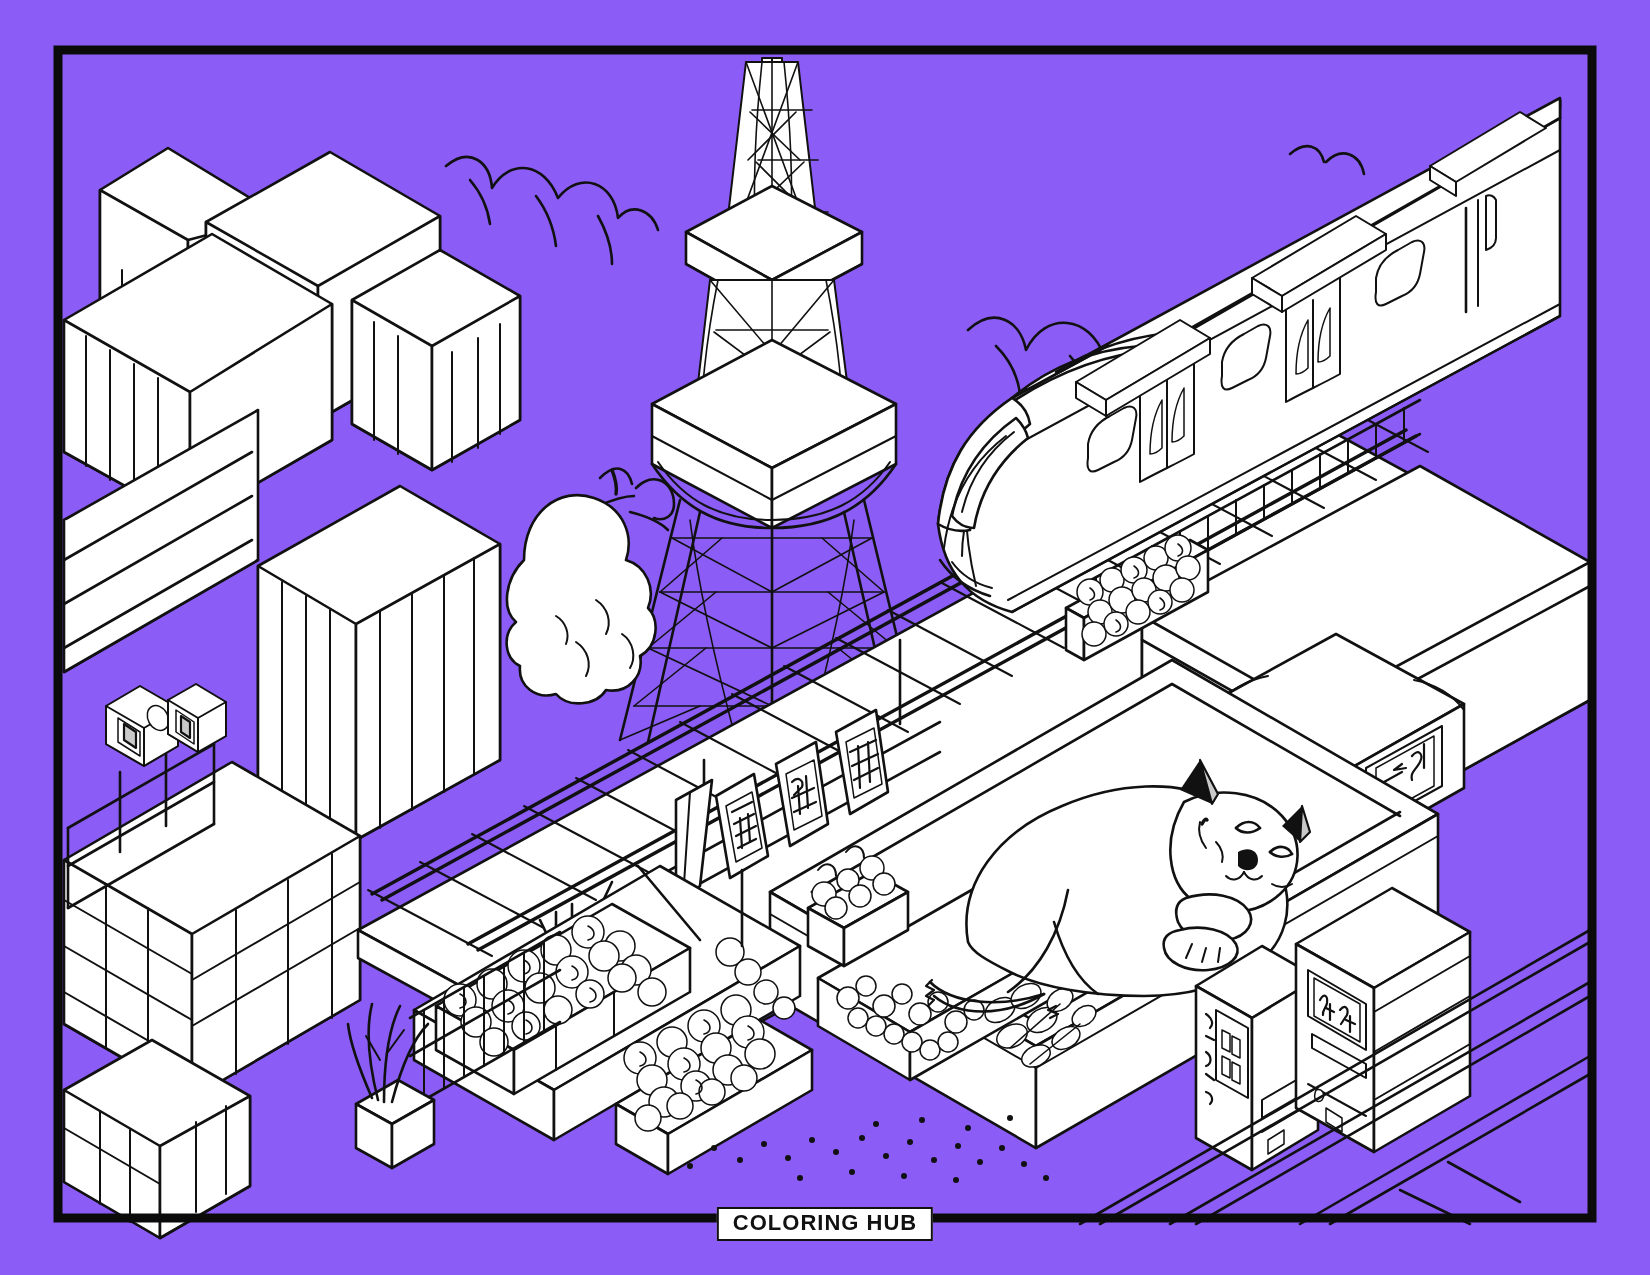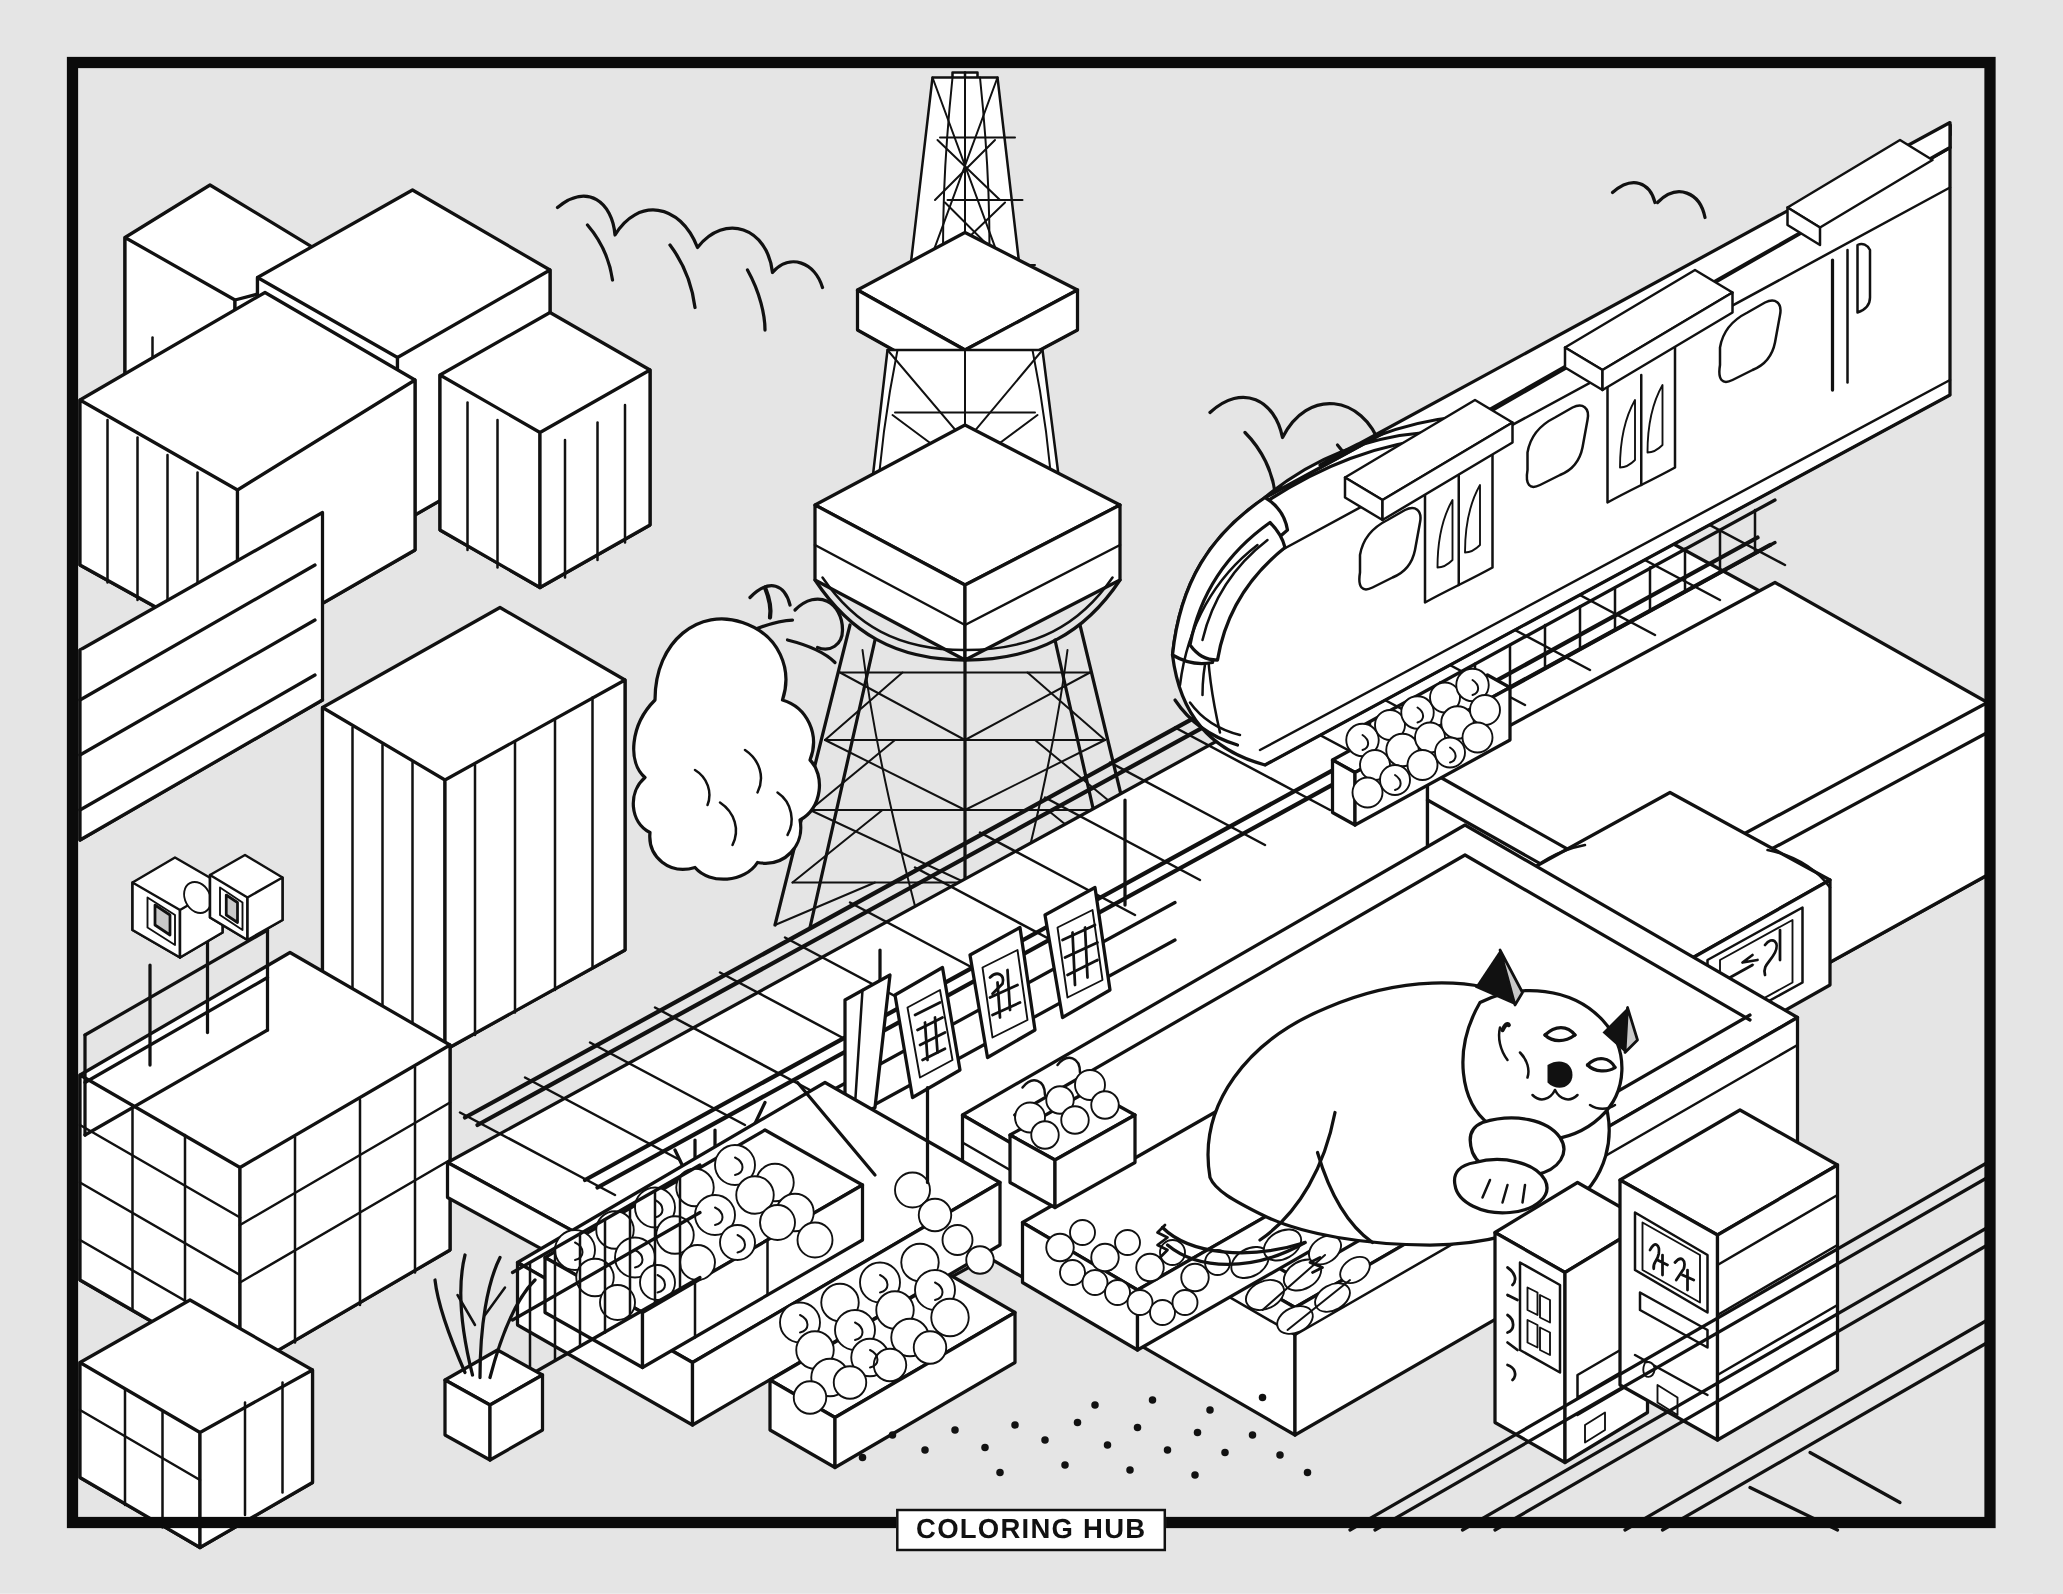--- a/index.html
+++ b/index.html
@@ -1,20 +1,20 @@
 <!DOCTYPE html>
 <html><head>
 <meta charset="utf-8">
 <style>
   html,body{margin:0;padding:0;background:#ffffff;}
   body{
     width:1650px;height:1275px;overflow:hidden;
     font-family:"Liberation Sans",sans-serif;
   }
-  #page{position:relative;width:1650px;height:1275px;background:#e5e5e5;}
+  #page{position:relative;width:1650px;height:1275px;background:#8b5cf6;}
   #art{position:absolute;inset:0;}
   .frame{fill:none;stroke:#0b0b0b;stroke-width:9;}
   .ln{fill:none;stroke:#111111;stroke-width:2.6;stroke-linejoin:round;stroke-linecap:round;}
   .ln-thin{fill:none;stroke:#111111;stroke-width:2.0;stroke-linejoin:round;stroke-linecap:round;}
   .ln-hair{fill:none;stroke:#111111;stroke-width:1.6;stroke-linejoin:round;stroke-linecap:round;}
   .ln-bold{fill:none;stroke:#111111;stroke-width:3.4;stroke-linejoin:round;stroke-linecap:round;}
   .fillw{fill:#ffffff;stroke:#111111;stroke-width:2.6;stroke-linejoin:round;stroke-linecap:round;}
   .fillw-thin{fill:#ffffff;stroke:#111111;stroke-width:2.0;stroke-linejoin:round;stroke-linecap:round;}
   .fillw-hair{fill:#ffffff;stroke:#111111;stroke-width:1.5;stroke-linejoin:round;stroke-linecap:round;}
   .solid{fill:#111111;stroke:none;}

